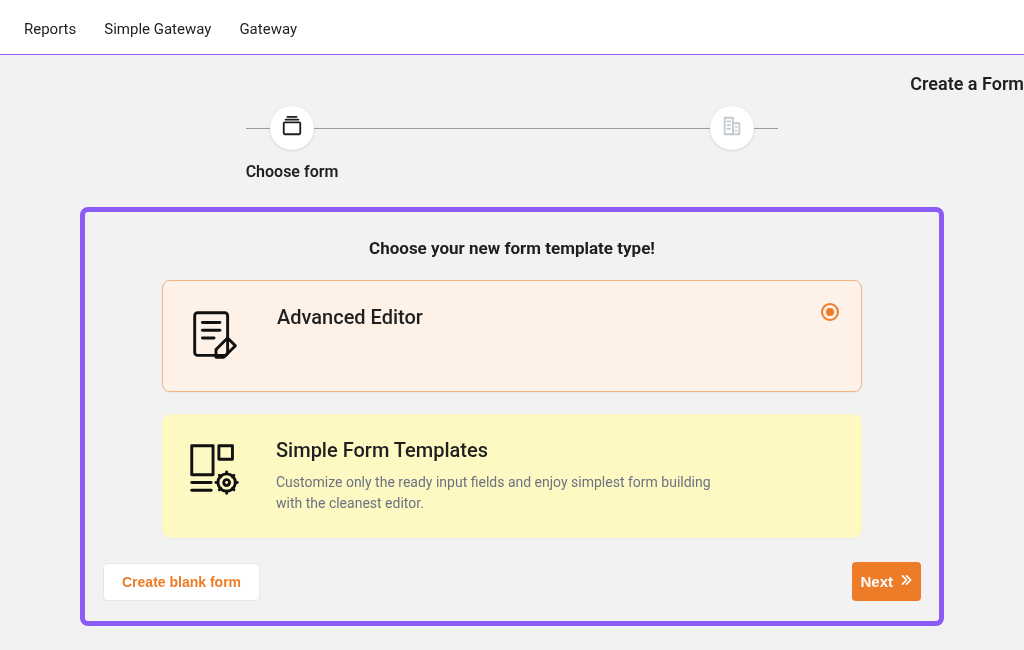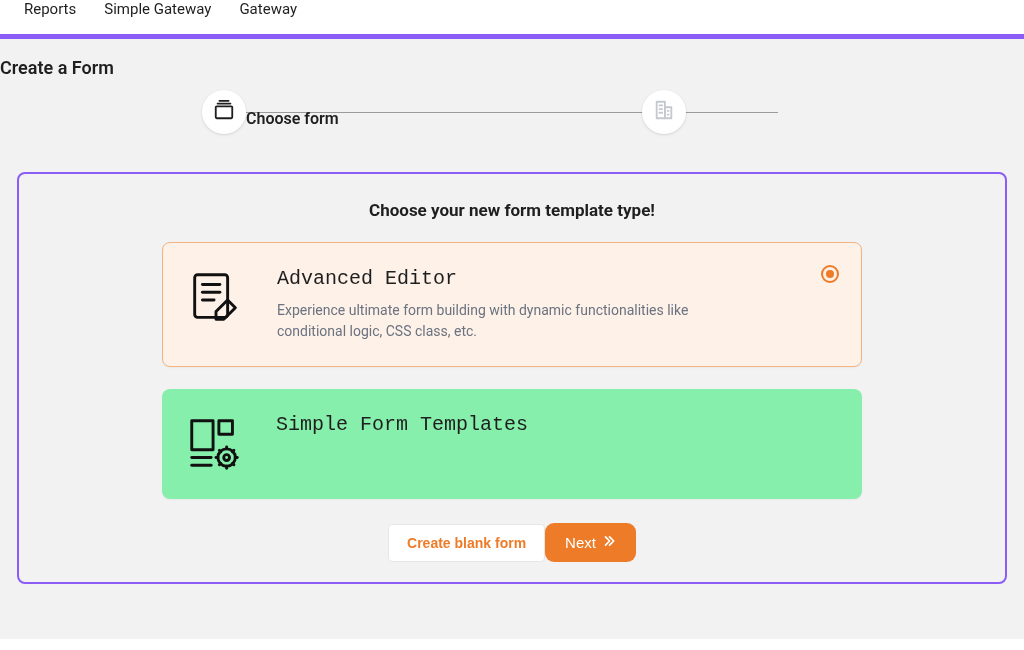--- a/index.html
+++ b/index.html
@@ -7,36 +7,36 @@
     font-family: -apple-system, BlinkMacSystemFont, "Segoe UI", Roboto, sans-serif;
     background: #fff;
     width: 1024px;
     height: 650px;
     overflow: hidden;
     color: #1f1f1f;
   }
   .top-nav {
     display: flex;
     gap: 28px;
-    padding: 0 24px 16px;
-    border-bottom: 5px solid #8b5cf6;
+    padding: 20px 24px 16px;
+    border-bottom: 1px solid #8b5cf6;
   }
   .top-nav a {
     font-size: 15px;
     color: #1f1f1f;
     text-decoration: none;
     cursor: pointer;
   }
   .canvas {
     background: #f2f2f2;
     padding: 18px 0 26px;
     min-height: 600px;
   }
   .page-title {
-    text-align: left;
+    text-align: right;
     font-size: 18px;
     font-weight: 600;
     margin-bottom: 12px;
   }
   .stepper {
     width: 620px;
     margin: 0 auto 26px;
     position: relative;
   }
   .stepper-line {
@@ -47,60 +47,61 @@
     height: 1px;
     background: #9b9b9b;
   }
   .stepper-row {
     display: flex;
     justify-content: space-between;
     position: relative;
   }
   .step {
     display: flex;
+    flex-direction: column;
     align-items: center;
     width: 180px;
   }
   .step-circle {
     width: 44px; height: 44px;
     border-radius: 50%;
     background: #fff;
     display: flex; align-items: center; justify-content: center;
     box-shadow: 0 1px 3px rgba(0,0,0,0.12);
     margin-bottom: 12px;
   }
   .step-label {
     font-size: 16px;
     font-weight: 600;
   }
   .step.inactive .step-label { color: #9aa3af; font-weight: 500; }
 
   .panel {
-    width: 990px;
+    width: 864px;
     margin: 0 auto;
     background: #f2f2f2;
-    border: 2px solid #8b5cf6;
+    border: 5px solid #8b5cf6;
     border-radius: 8px;
     padding: 26px 14px 20px;
   }
   .panel-heading {
     text-align: center;
     font-size: 17px;
     font-weight: 700;
     margin-bottom: 22px;
   }
   .cards {
     width: 700px;
     margin: 0 auto;
     display: flex;
     flex-direction: column;
     gap: 22px;
   }
   .card {
-    background: #86efac;
+    background: #fef9c3;
     border-radius: 8px;
     padding: 24px 22px;
     display: flex;
     gap: 30px;
     align-items: flex-start;
     position: relative;
     cursor: pointer;
     box-shadow: 0 1px 2px rgba(0,0,0,0.04);
   }
   .card.selected {
@@ -109,21 +110,20 @@
   }
   .card-icon {
     width: 62px; height: 62px;
     display: flex; align-items: center; justify-content: center;
   }
   .card-body h3 {
     font-size: 20px;
     font-weight: 500;
     margin-bottom: 10px;
     color: #1f1f1f;
-    font-family: Liberation Mono, monospace;
   }
   .card-body p {
     font-size: 14px;
     color: #6b7280;
     line-height: 1.5;
     max-width: 440px;
   }
   .radio-indicator {
     position: absolute;
     top: 22px;
@@ -134,43 +134,43 @@
     display: flex; align-items: center; justify-content: center;
   }
   .radio-indicator .dot {
     width: 8px; height: 8px; border-radius: 50%;
     background: #ee7b27;
   }
   .card:not(.selected) .radio-indicator { display: none; }
 
   .footer {
     display: flex;
-    justify-content: center;
+    justify-content: space-between;
     align-items: center;
     margin-top: 24px;
     padding: 0 4px;
   }
   .btn-blank {
     background: #fff;
     border: 1px solid #e6e6e6;
     color: #ee7b27;
     font-size: 14px;
     font-weight: 600;
     padding: 10px 18px;
     border-radius: 4px;
     cursor: pointer;
   }
   .btn-next {
     background: #ee7b27;
     border: none;
     color: #fff;
     font-size: 15px;
-    font-weight: 400;
-    padding: 11px 20px;
-    border-radius: 9px;
+    font-weight: 700;
+    padding: 11px 8px;
+    border-radius: 4px;
     cursor: pointer;
     display: inline-flex;
     align-items: center;
     gap: 6px;
   }
 </style>
 </head>
 <body>
 
 <nav class="top-nav">
@@ -226,21 +226,20 @@
           <svg width="62" height="62" viewBox="0 0 64 64" fill="none" stroke="#111" stroke-width="3" stroke-linecap="round" stroke-linejoin="round">
             <rect x="10" y="8" width="34" height="44" rx="3"></rect>
             <line x1="18" y1="18" x2="36" y2="18"></line>
             <line x1="18" y1="26" x2="36" y2="26"></line>
             <line x1="18" y1="34" x2="30" y2="34"></line>
             <path d="M44 34 L52 42 L40 54 L32 54 L32 46 Z"></path>
           </svg>
         </div>
         <div class="card-body">
           <h3>Advanced Editor</h3>
-          <p>Experience ultimate form building with dynamic functionalities like conditional logic, CSS class, etc.</p>
         </div>
         <div class="radio-indicator">
           <div class="dot"></div>
         </div>
       </div>
 
       <div class="card">
         <div class="card-icon">
           <svg width="62" height="62" viewBox="0 0 64 64" fill="none" stroke="#111" stroke-width="3" stroke-linecap="round" stroke-linejoin="round">
             <rect x="8" y="8" width="22" height="30"></rect>
@@ -254,20 +253,21 @@
             <line x1="33" y1="46" x2="35" y2="46"></line>
             <line x1="53" y1="46" x2="55" y2="46"></line>
             <line x1="36.5" y1="38.5" x2="38" y2="40"></line>
             <line x1="50" y1="52" x2="51.5" y2="53.5"></line>
             <line x1="36.5" y1="53.5" x2="38" y2="52"></line>
             <line x1="50" y1="40" x2="51.5" y2="38.5"></line>
           </svg>
         </div>
         <div class="card-body">
           <h3>Simple Form Templates</h3>
+          <p>Customize only the ready input fields and enjoy simplest form building with the cleanest editor.</p>
         </div>
 
       </div>
 
     </div>
 
     <div class="footer">
       <button class="btn-blank">Create blank form</button>
       <button class="btn-next">
         <span>Next</span>

